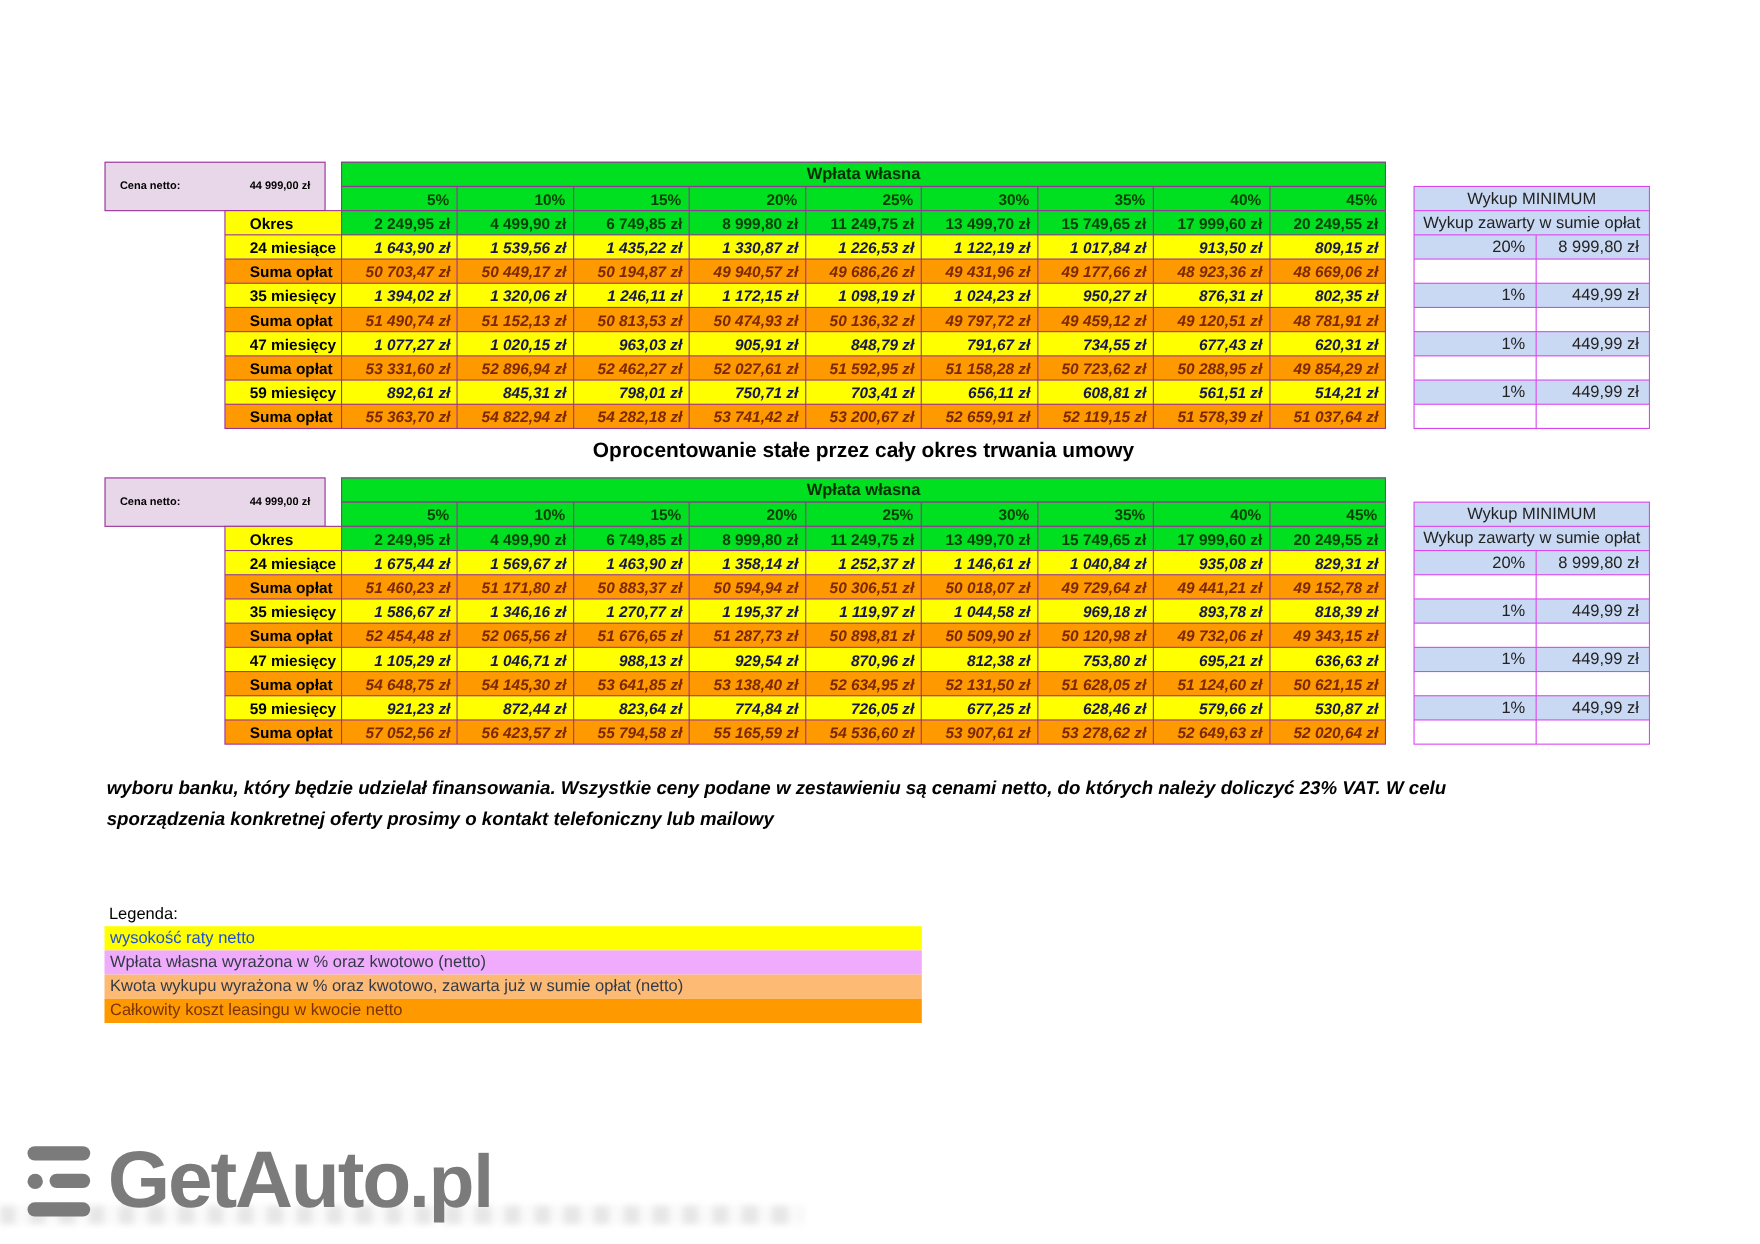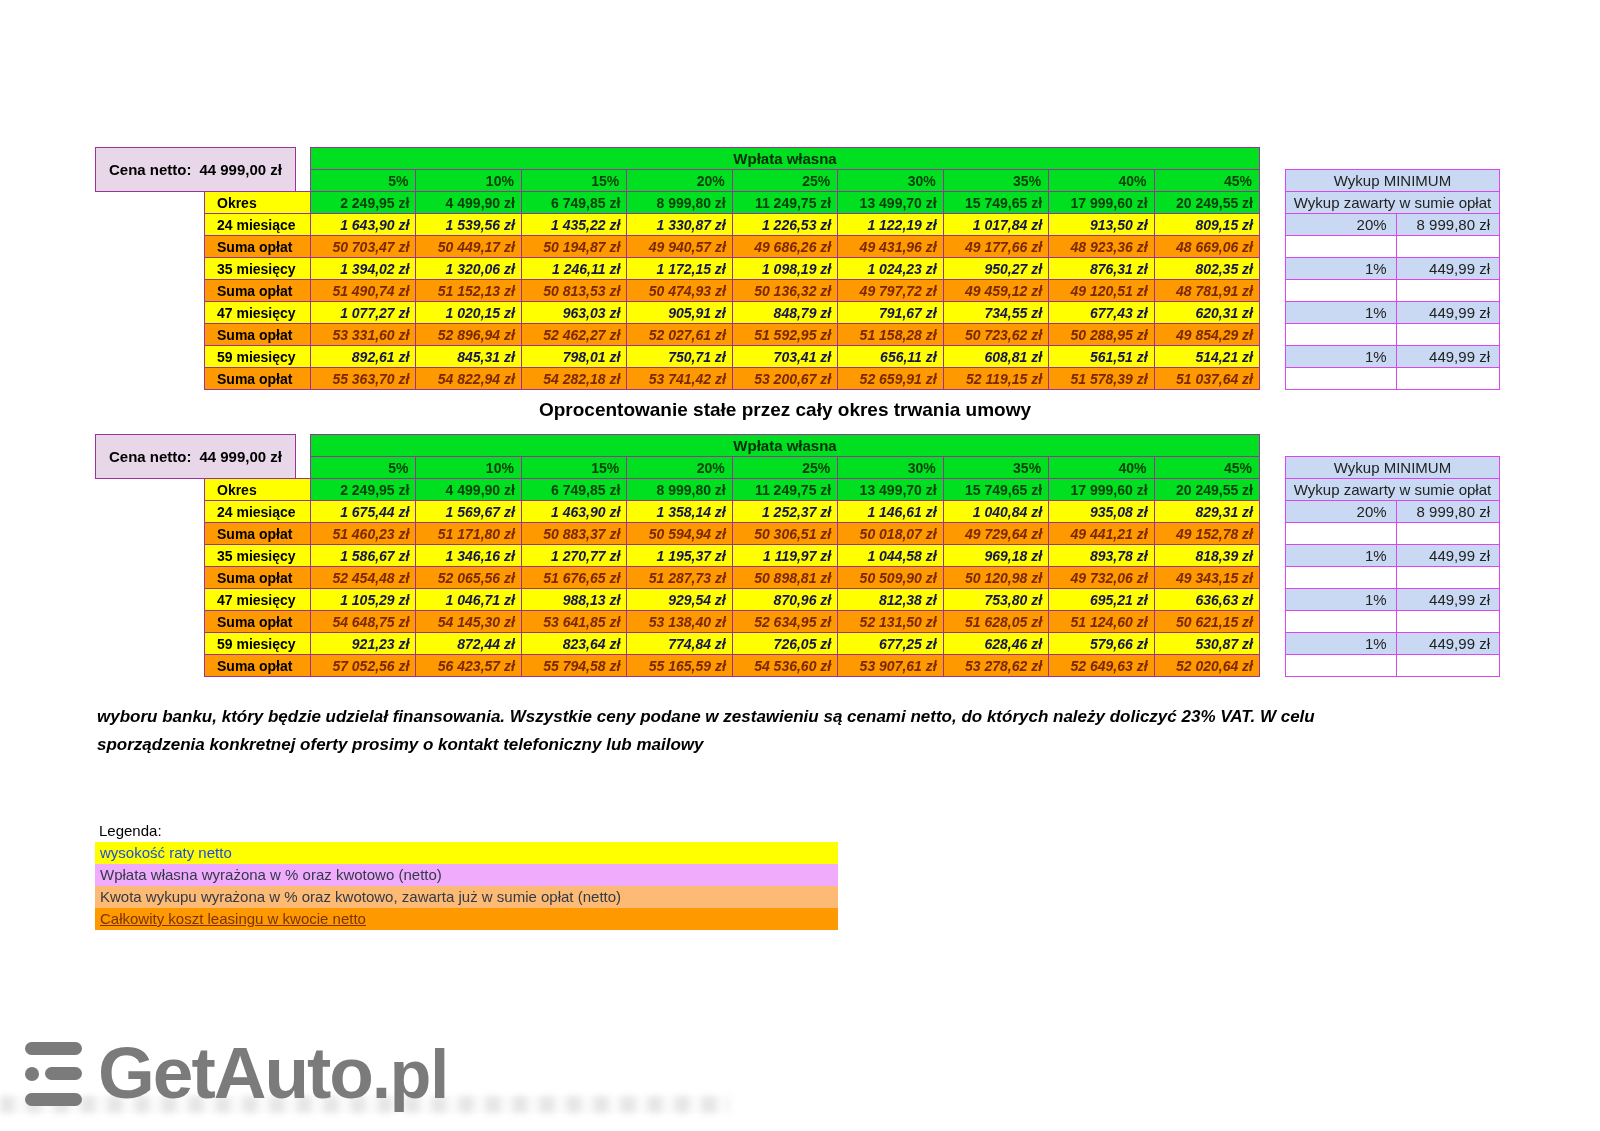--- a/index.html
+++ b/index.html
@@ -3,21 +3,21 @@
 <meta charset="utf-8">
 <style>
   html,body{margin:0;padding:0;background:#fff;}
   .page{position:relative;width:1600px;height:1131px;background:#ffffff;overflow:hidden;
         font-family:"Liberation Sans",sans-serif;color:#000;}
 
   
   .lease-table{position:absolute;left:95px;width:1405px;height:243px;}
   .cena-box{position:absolute;left:0;top:0;width:201px;height:45px;background:#e8d7e9;
             border:1px solid #993399;box-sizing:border-box;display:flex;align-items:center;
-            justify-content:space-between;padding:0 13px;font-weight:bold;font-size:15px;}
+            justify-content:space-between;padding:0 13px;font-weight:bold;font-size:10px;}
   .green-head{position:absolute;left:215px;top:0;width:950px;height:23px;background:#00df20;
               border:1px solid #993399;box-sizing:border-box;text-align:center;font-weight:bold;
               font-size:15px;line-height:21px;color:#022e02;}
   .pct-row{position:absolute;left:215px;top:22px;width:950px;height:23px;display:grid;
            grid-template-columns:repeat(9,1fr);gap:1px;padding:1px;box-sizing:border-box;background:#993399;}
   .main-grid{position:absolute;left:109px;top:44px;width:1056px;height:199px;display:grid;
              grid-template-columns:105px repeat(9,1fr);grid-auto-rows:1fr;gap:1px;padding:1px;
              box-sizing:border-box;background:#993399;}
   .wykup-grid{position:absolute;left:1190px;top:22px;width:215px;height:221px;display:grid;
               grid-template-columns:1.07fr 1fr;grid-auto-rows:1fr;gap:1px;padding:1px;
@@ -26,21 +26,21 @@
   .green{background:#00df20;color:#073f07;font-weight:bold;}
   .yellow{background:#ffff00;}
   .orange{background:#ff9900;}
   .blue{background:#c9d9f3;}
   .white{background:#ffffff;}
   .pct{justify-content:flex-end;padding-right:7px;}
   .num{justify-content:flex-end;padding-right:6px;font-weight:bold;}
   .it{font-style:italic;}
   .yellow.num{color:#14144e;}
   .orange.num{color:#7a2800;}
-  .label{padding-left:12px;font-weight:bold;color:#000;}
+  .label{padding-left:22px;font-weight:bold;color:#000;}
   .wy{font-size:15px;justify-content:flex-end;padding-right:9px;color:#222;}
   .wy-head{grid-column:1/3;justify-content:center;font-size:15px;color:#222;}
 
   
   .mid-title{position:absolute;left:95px;top:399px;width:1380px;text-align:center;
              font-weight:bold;font-size:19px;}
   .note{position:absolute;left:97px;top:703px;width:1390px;font-weight:bold;font-style:italic;
         font-size:17px;line-height:28px;}
 
   
@@ -334,21 +334,21 @@
       <div>wyboru banku, który będzie udzielał finansowania. Wszystkie ceny podane w zestawieniu są cenami netto, do których należy doliczyć 23% VAT. W celu</div>
       <div>sporządzenia konkretnej oferty prosimy o kontakt telefoniczny lub mailowy</div>
     </div>
 
   <div class="legend">
     <div class="legend-title">Legenda:</div>
     <div id="legend-items">
         <div class="legend-bar" style="background: rgb(255, 255, 0); color: #1d4ed8;">wysokość raty netto</div>
         <div class="legend-bar" style="background: #f0abfc; color: rgb(51, 58, 71);">Wpłata własna wyrażona w % oraz kwotowo (netto)</div>
         <div class="legend-bar" style="background: #fdba74; color: rgb(51, 58, 71);">Kwota wykupu wyrażona w % oraz kwotowo, zawarta już w sumie opłat (netto)</div>
-        <div class="legend-bar" style="background: rgb(255, 153, 0); color: rgb(122, 51, 5); text-decoration: underline;">Całkowity koszt leasingu w kwocie netto</div>
+        <div class="legend-bar" style="background: rgb(255, 153, 0); color: rgb(122, 51, 5);">Całkowity koszt leasingu w kwocie netto</div>
       </div>
   </div>
 
   <div class="watermark"></div>
 
   <div class="logo">
     <div class="logo-icon">
       <div class="bar b1"></div>
       <div class="dot"></div>
       <div class="midbar"></div>

